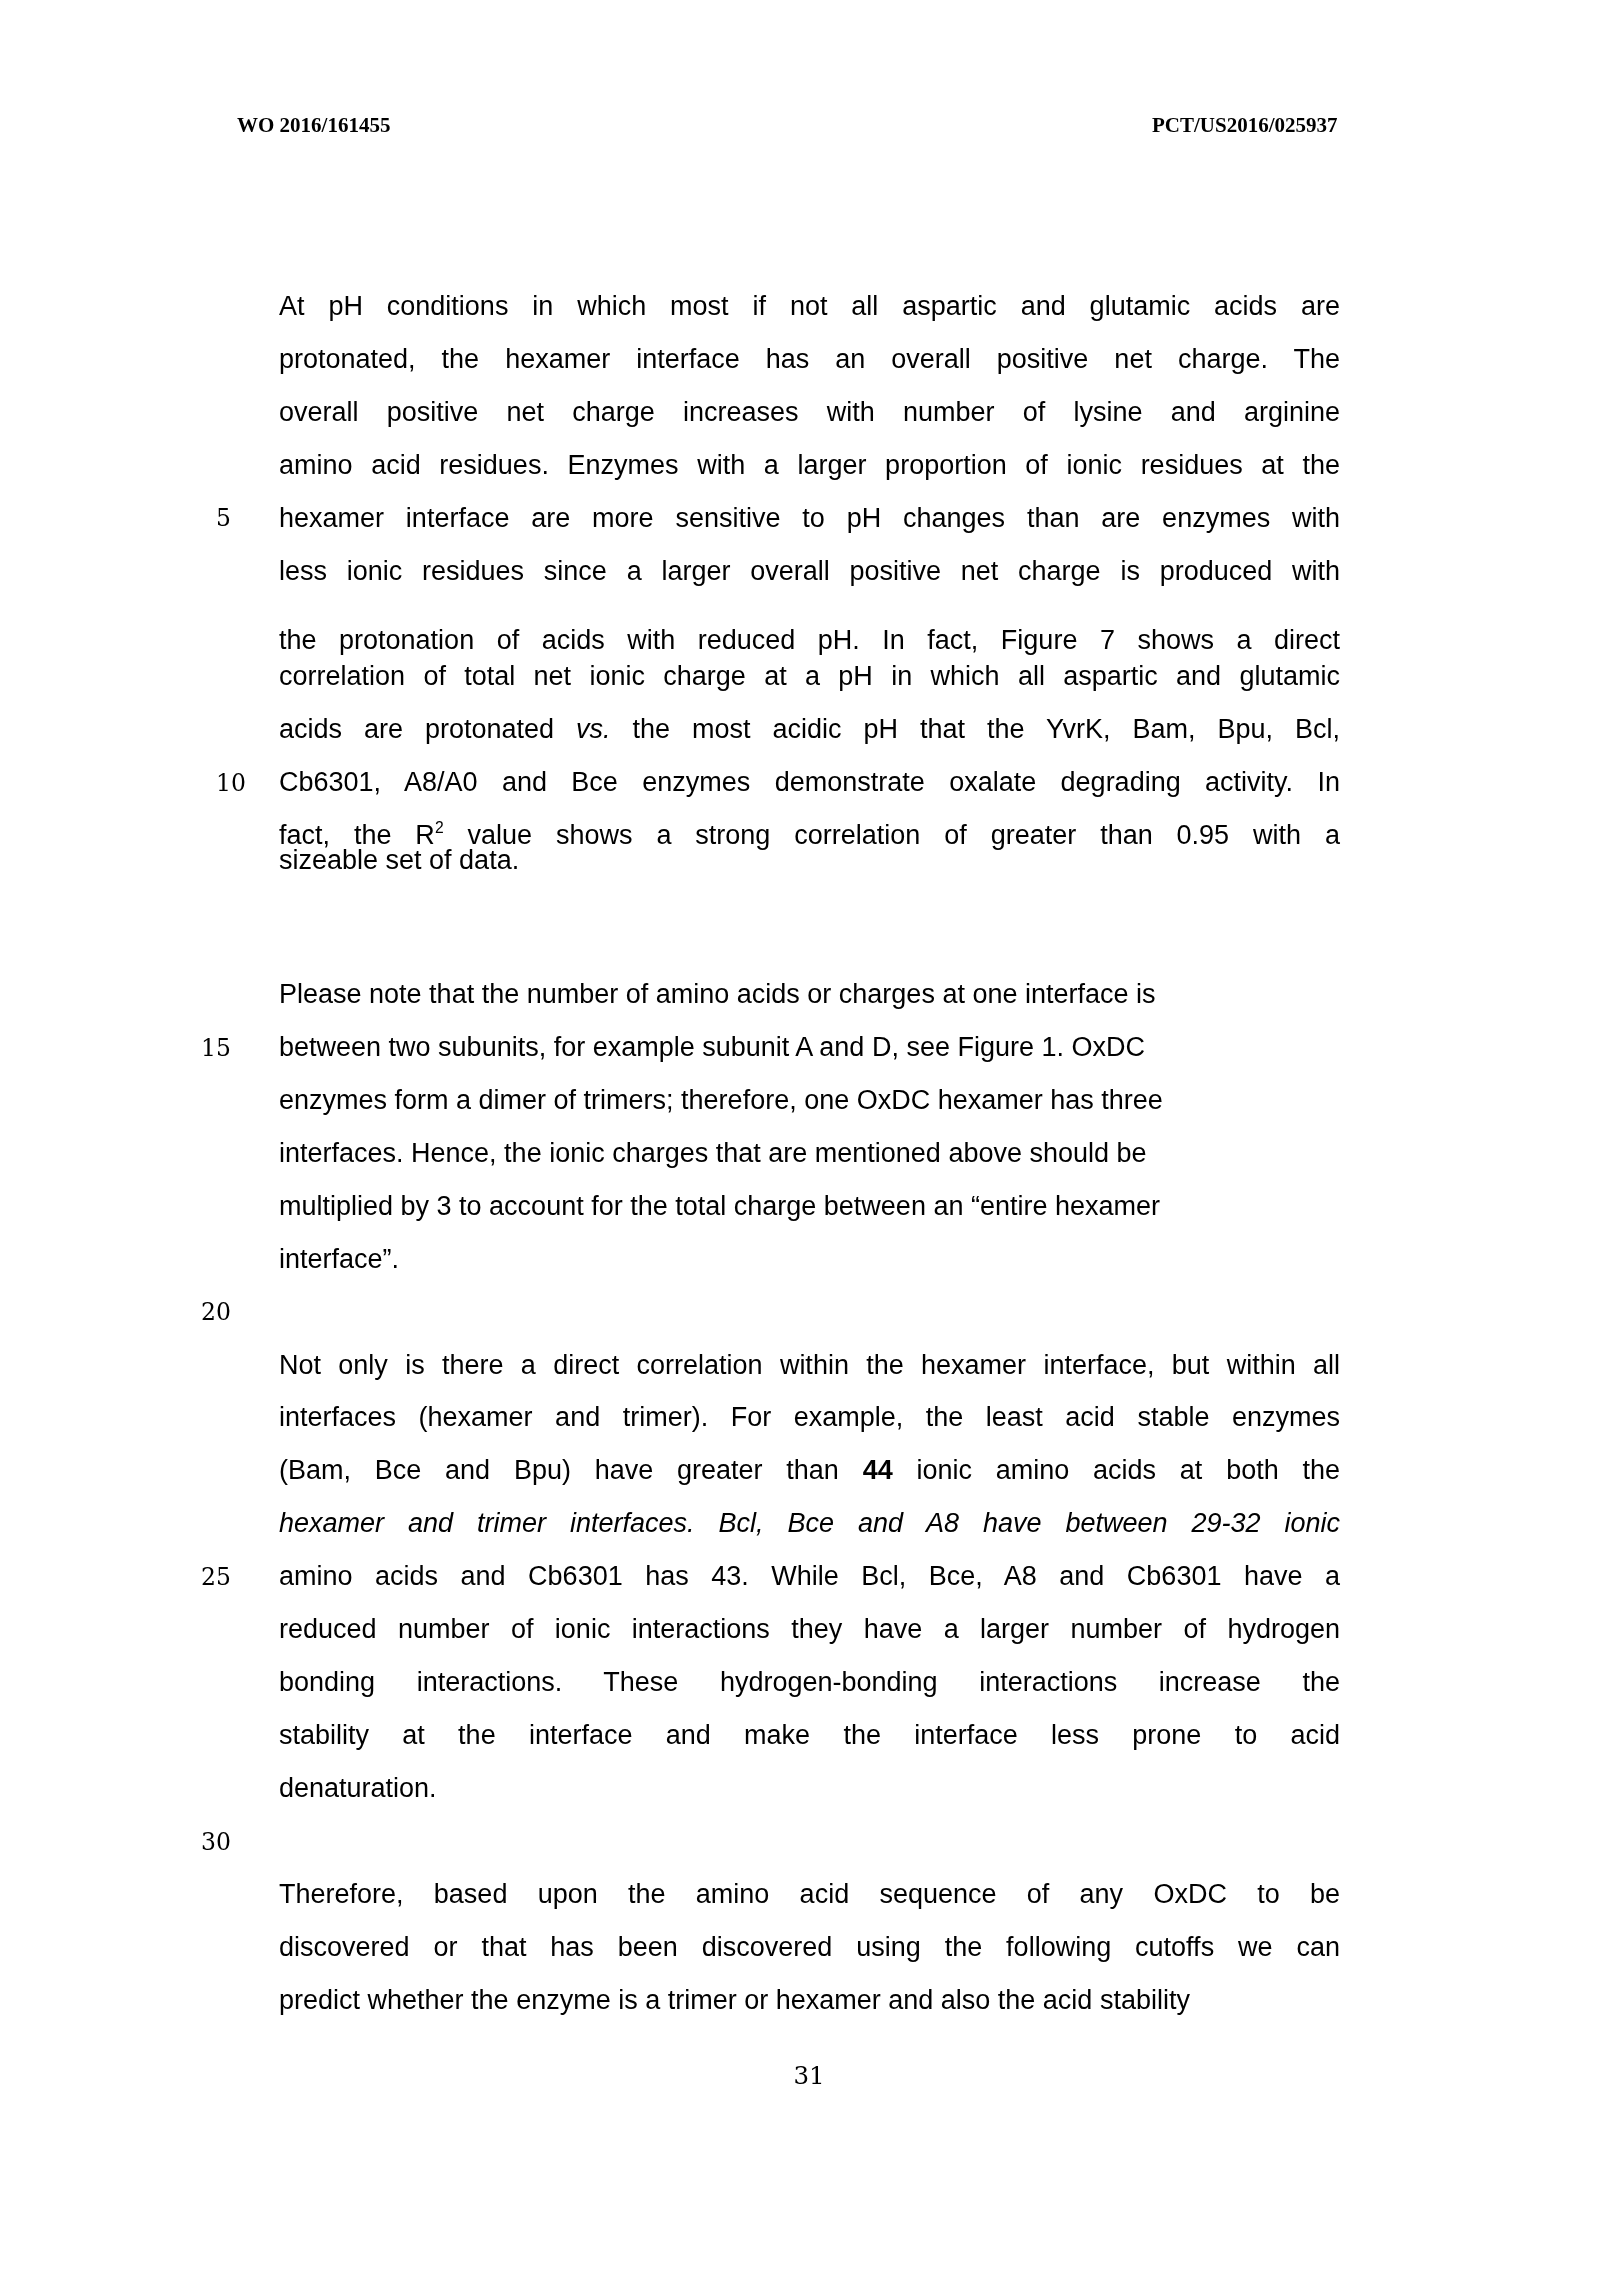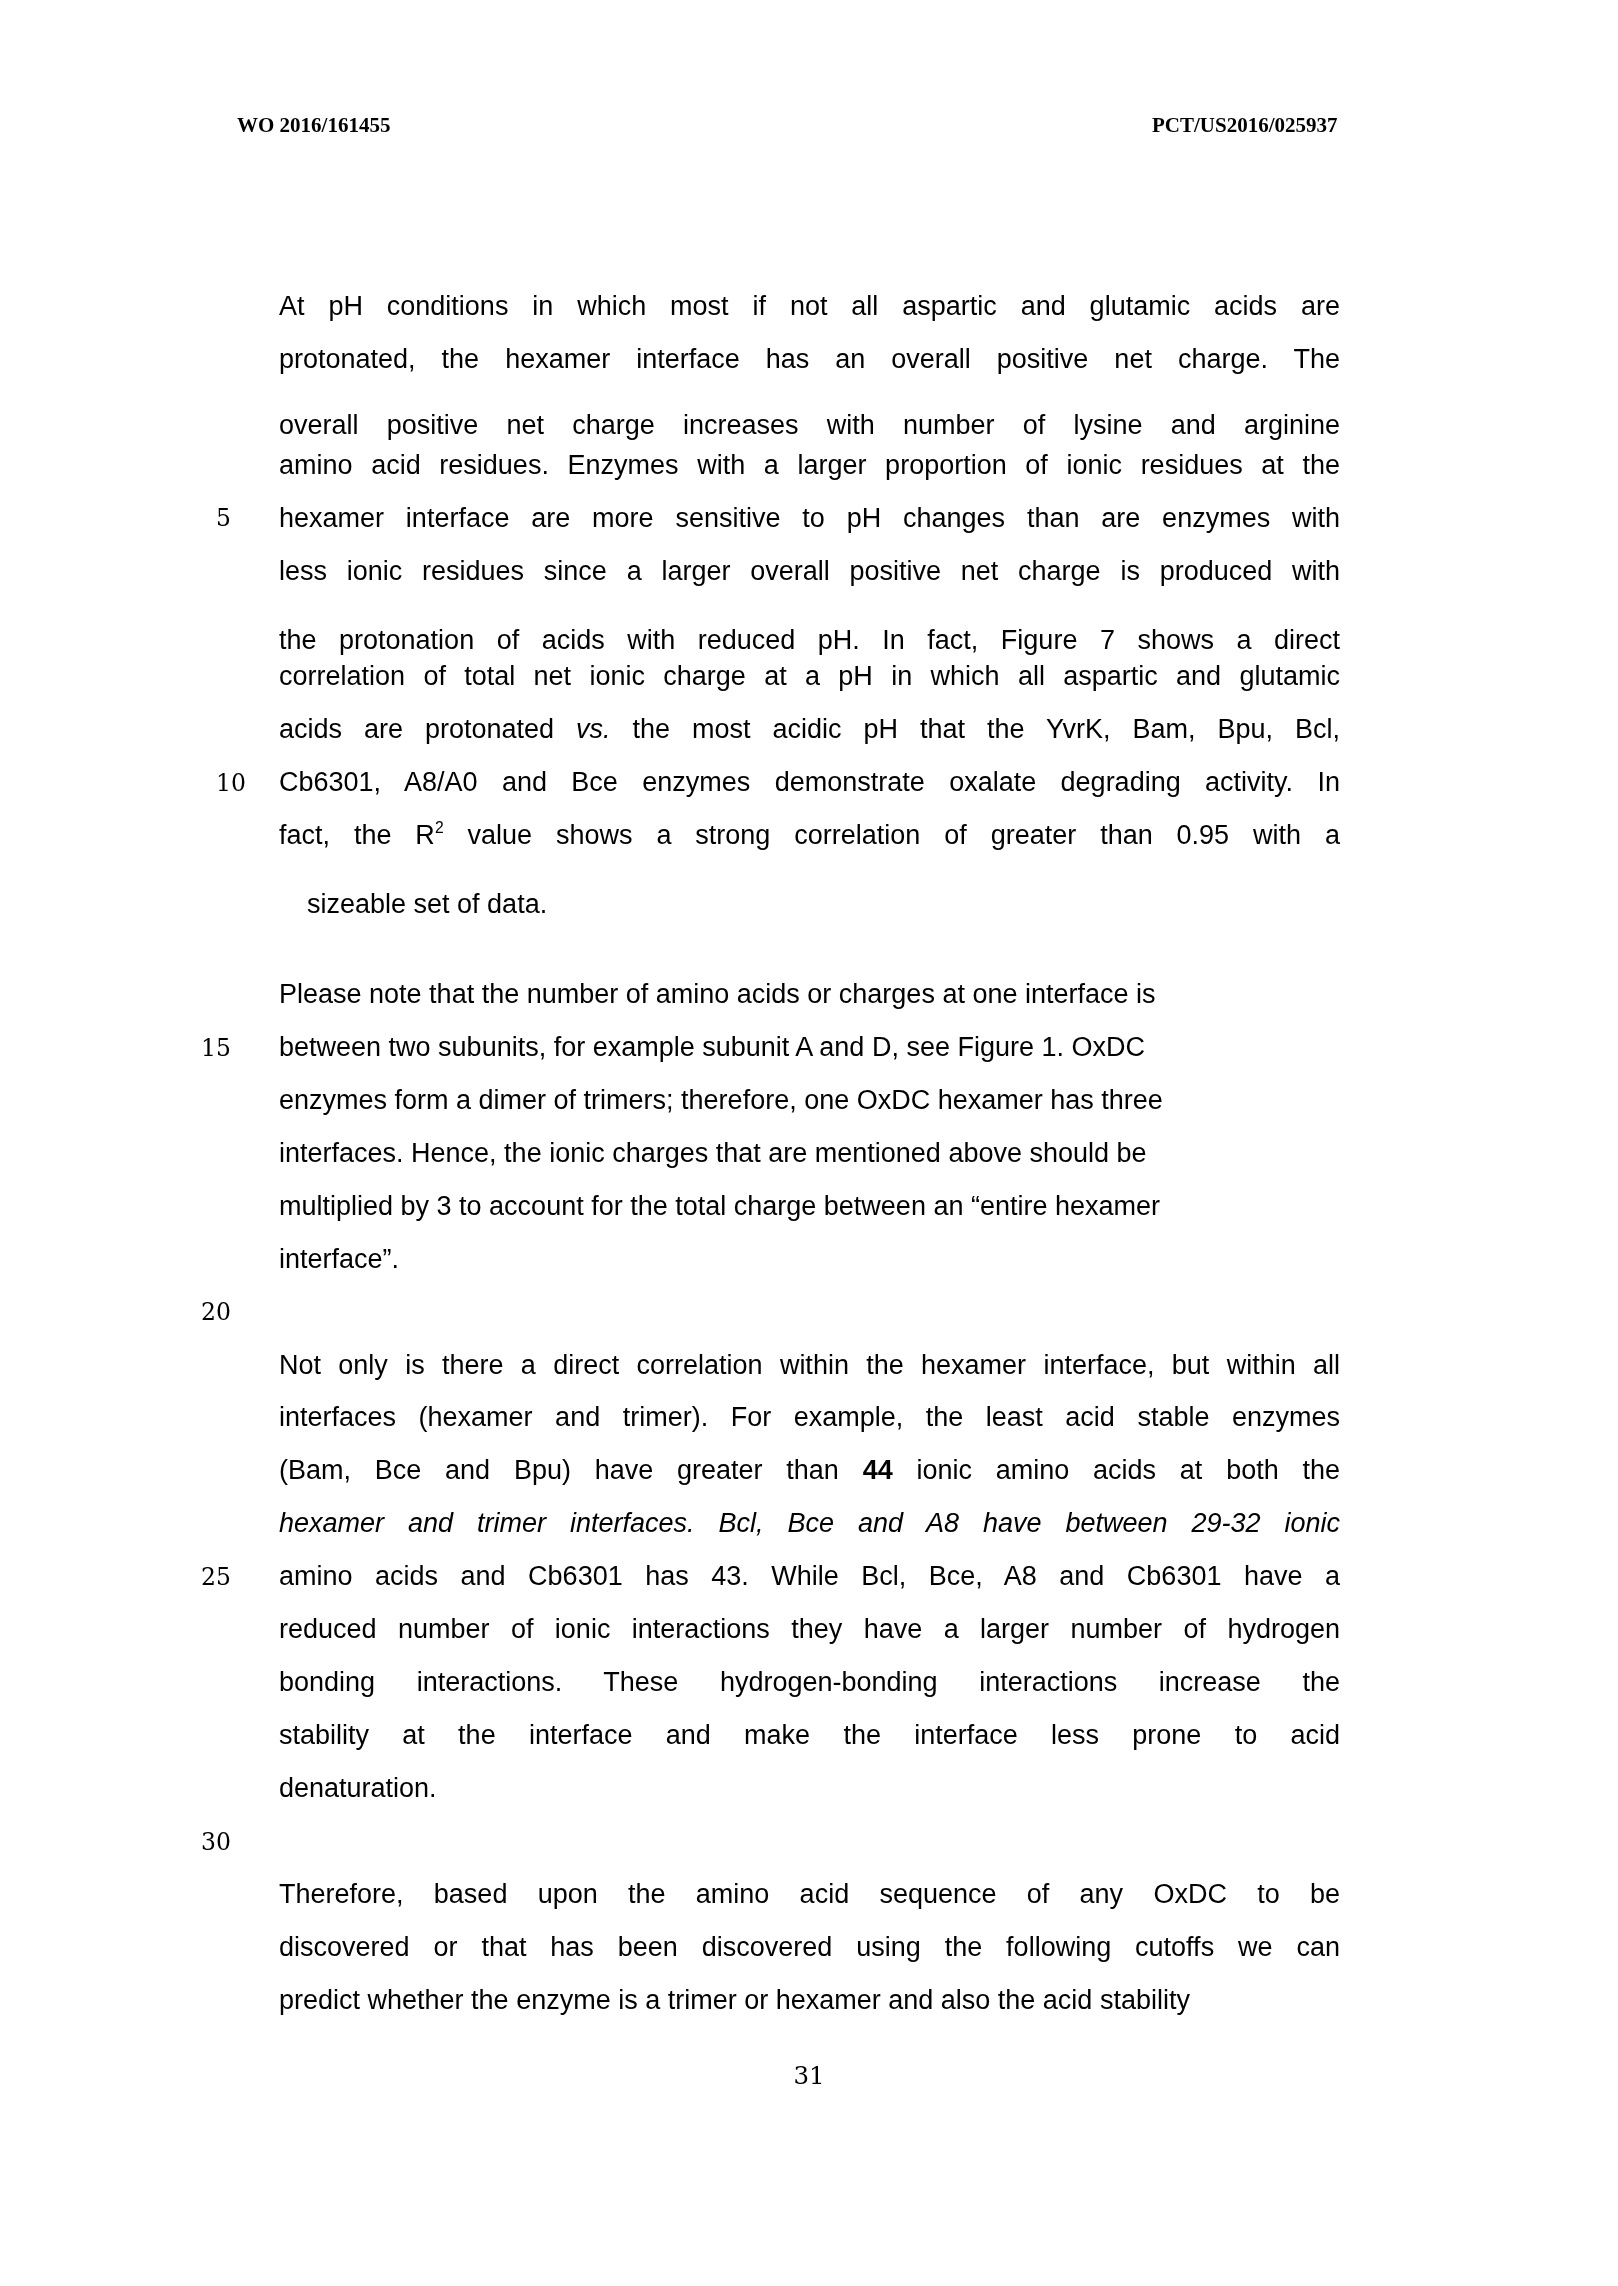--- a/index.html
+++ b/index.html
@@ -26,30 +26,30 @@
   <div id="body-lines">
       <div class="num" style="top: 504px; left: 216px;">5</div>
       <div class="num" style="top: 769px; left: 216px;">10</div>
       <div class="num" style="top: 1034px; left: 201px;">15</div>
       <div class="num" style="top: 1298px; left: 201px;">20</div>
       <div class="num" style="top: 1563px; left: 201px;">25</div>
       <div class="num" style="top: 1828px; left: 201px;">30</div>
       <div>
         <div class="txt j" style="top: 290px;">At pH conditions in which most if not all aspartic and glutamic acids are</div>
         <div class="txt j" style="top: 343px;">protonated, the hexamer interface has an overall positive net charge. The</div>
-        <div class="txt j" style="top: 396px; margin-top: 13px;">overall positive net charge increases with number of lysine and arginine</div>
+        <div class="txt j" style="top: 396px;">overall positive net charge increases with number of lysine and arginine</div>
         <div class="txt j" style="top: 449px;">amino acid residues. Enzymes with a larger proportion of ionic residues at the</div>
         <div class="txt j" style="top: 502px;">hexamer interface are more sensitive to pH changes than are enzymes with</div>
         <div class="txt j" style="top: 555px;">less ionic residues since a larger overall positive net charge is produced with</div>
         <div class="txt j" style="top: 624px;">the protonation of acids with reduced pH. In fact, Figure 7 shows a direct</div>
         <div class="txt j" style="top: 660px;">correlation of total net ionic charge at a pH in which all aspartic and glutamic</div>
         <div class="txt j" style="top: 713px;">acids are protonated <i>vs.</i> the most acidic pH that the YvrK, Bam, Bpu, Bcl,</div>
         <div class="txt j" style="top: 766px;">Cb6301, A8/A0 and Bce enzymes demonstrate oxalate degrading activity.  In</div>
         <div class="txt j" style="top: 819px;">fact, the R<sup>2</sup> value shows a strong correlation of greater than 0.95 with a</div>
-        <div class="txt l" style="top: 888px; margin-left: 28px;">sizeable set of data.</div>
+        <div class="txt l" style="top: 844px;">sizeable set of data.</div>
       </div>
       <div>
         <div class="txt l" style="top: 978px;">Please note that the number of amino acids or charges at one interface is</div>
         <div class="txt l" style="top: 1031px;">between two subunits, for example subunit A and D, see Figure 1.  OxDC</div>
         <div class="txt l" style="top: 1084px;">enzymes form a dimer of trimers; therefore, one OxDC hexamer has three</div>
         <div class="txt l" style="top: 1137px;">interfaces.  Hence, the ionic charges that are mentioned above should be</div>
         <div class="txt l" style="top: 1190px;">multiplied by 3 to account for the total charge between an “entire hexamer</div>
         <div class="txt l" style="top: 1243px;">interface”.</div>
       </div>
       <div>

